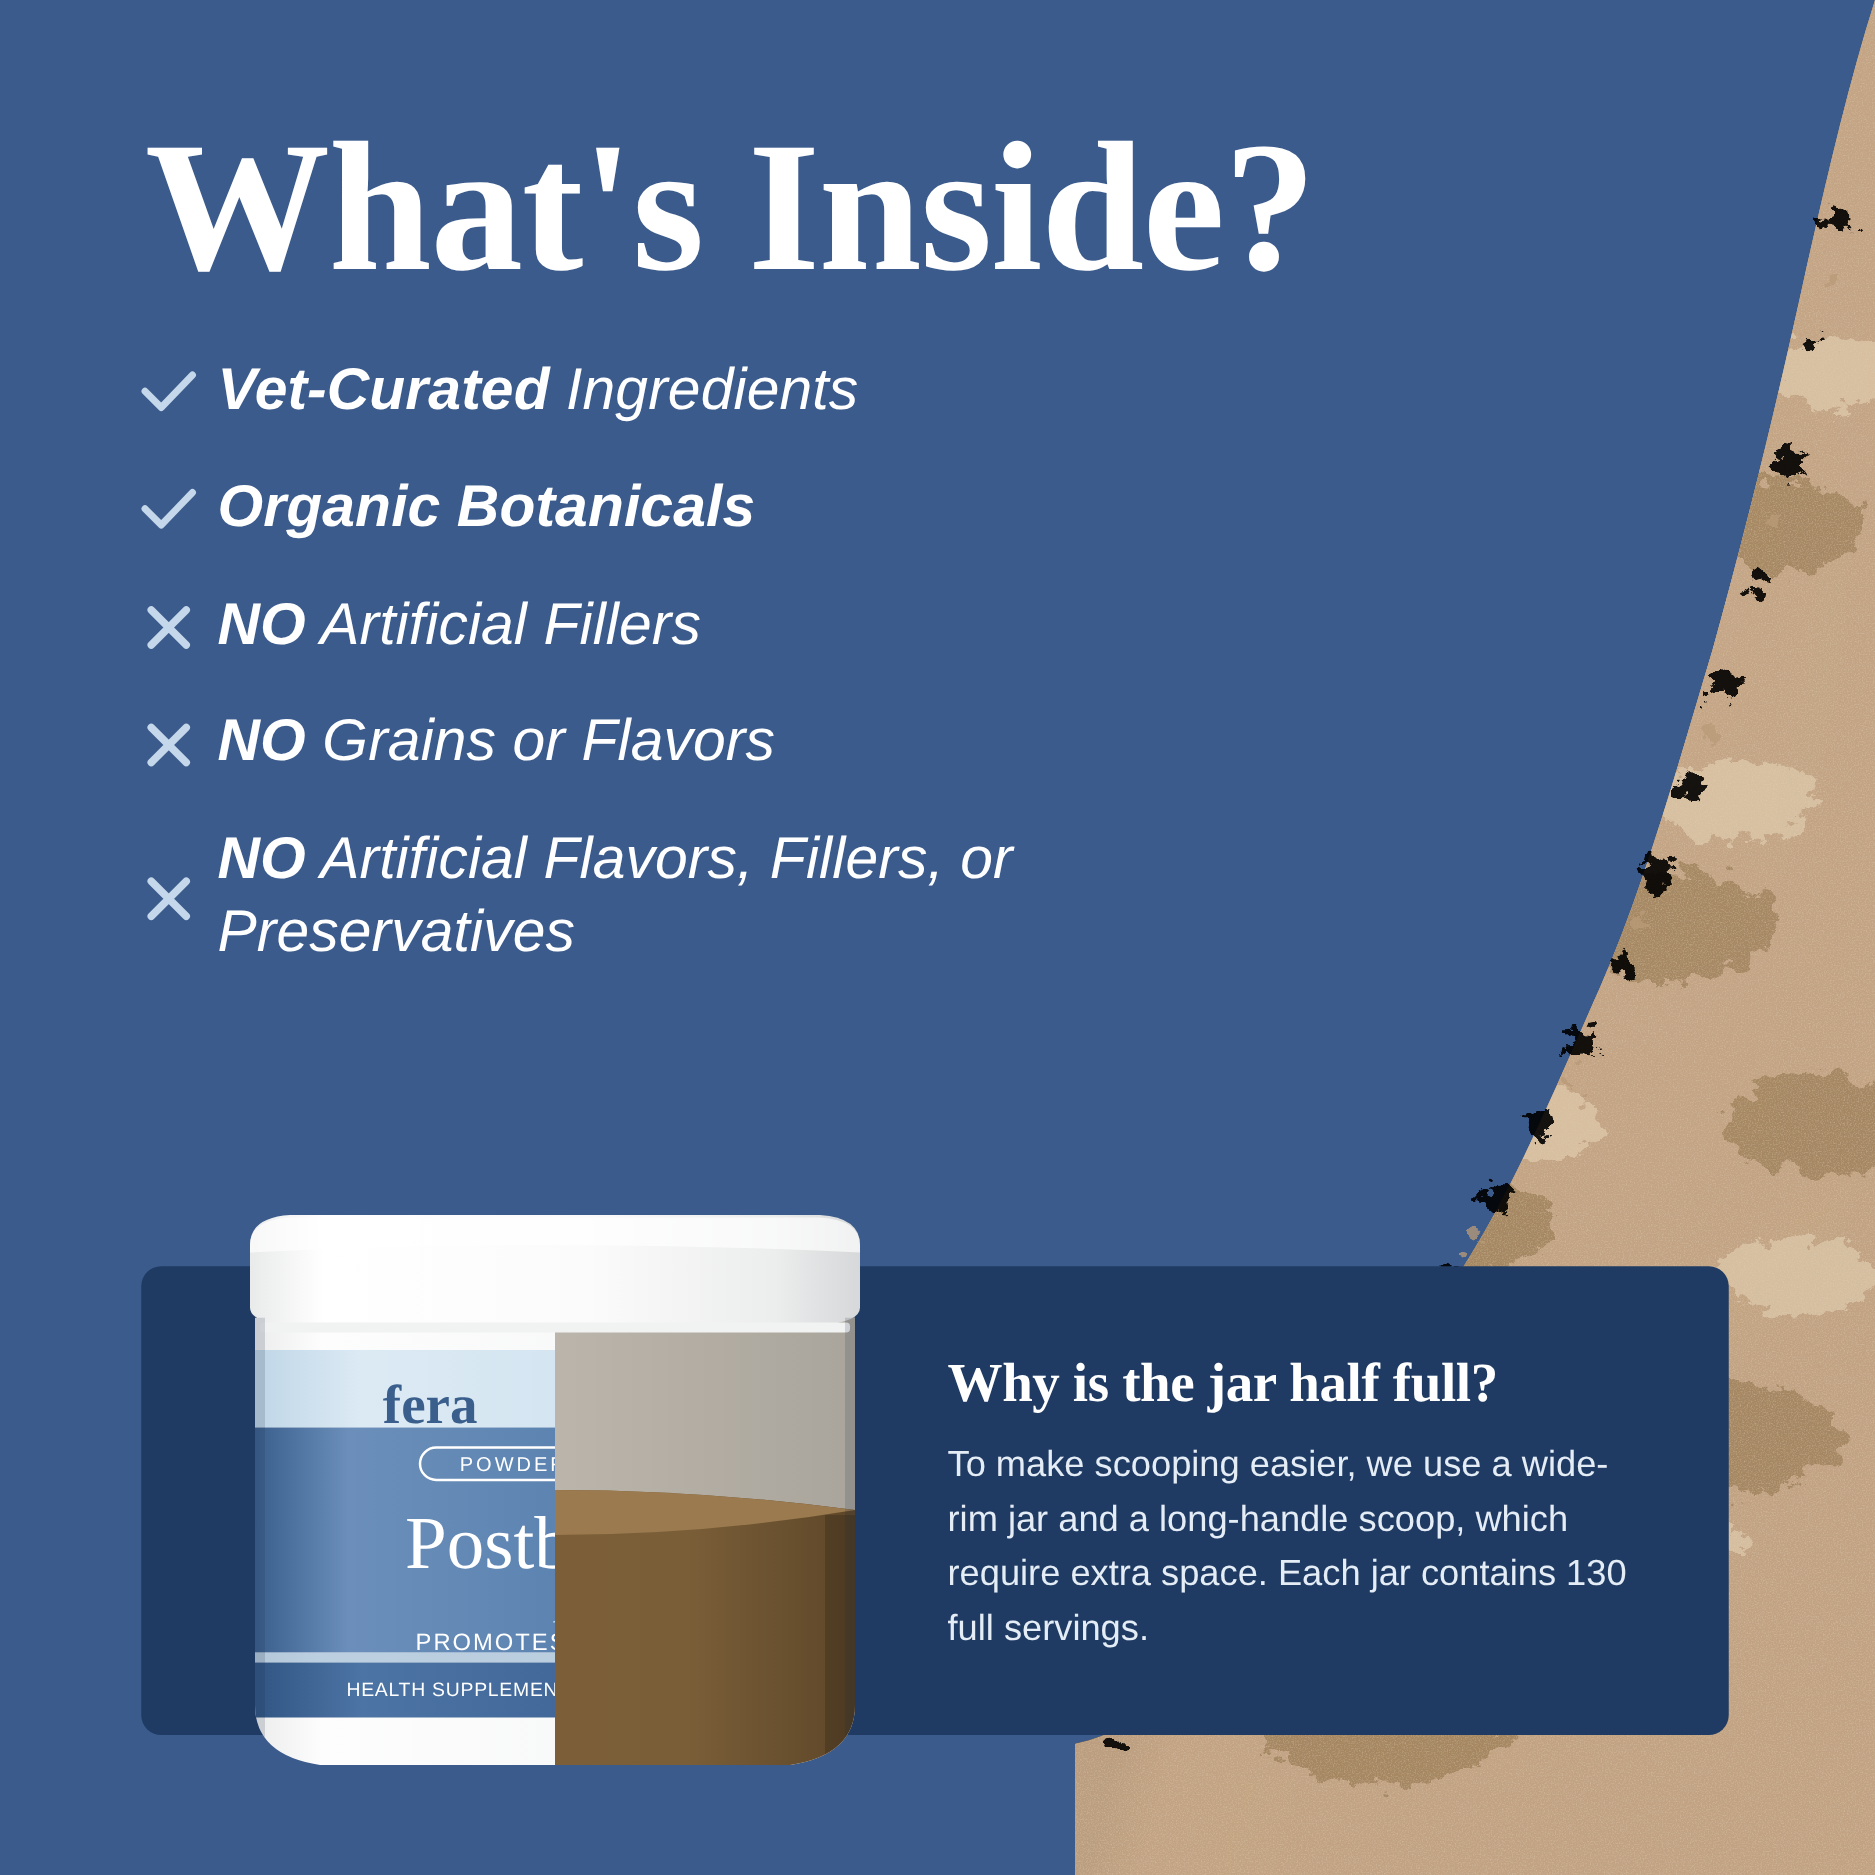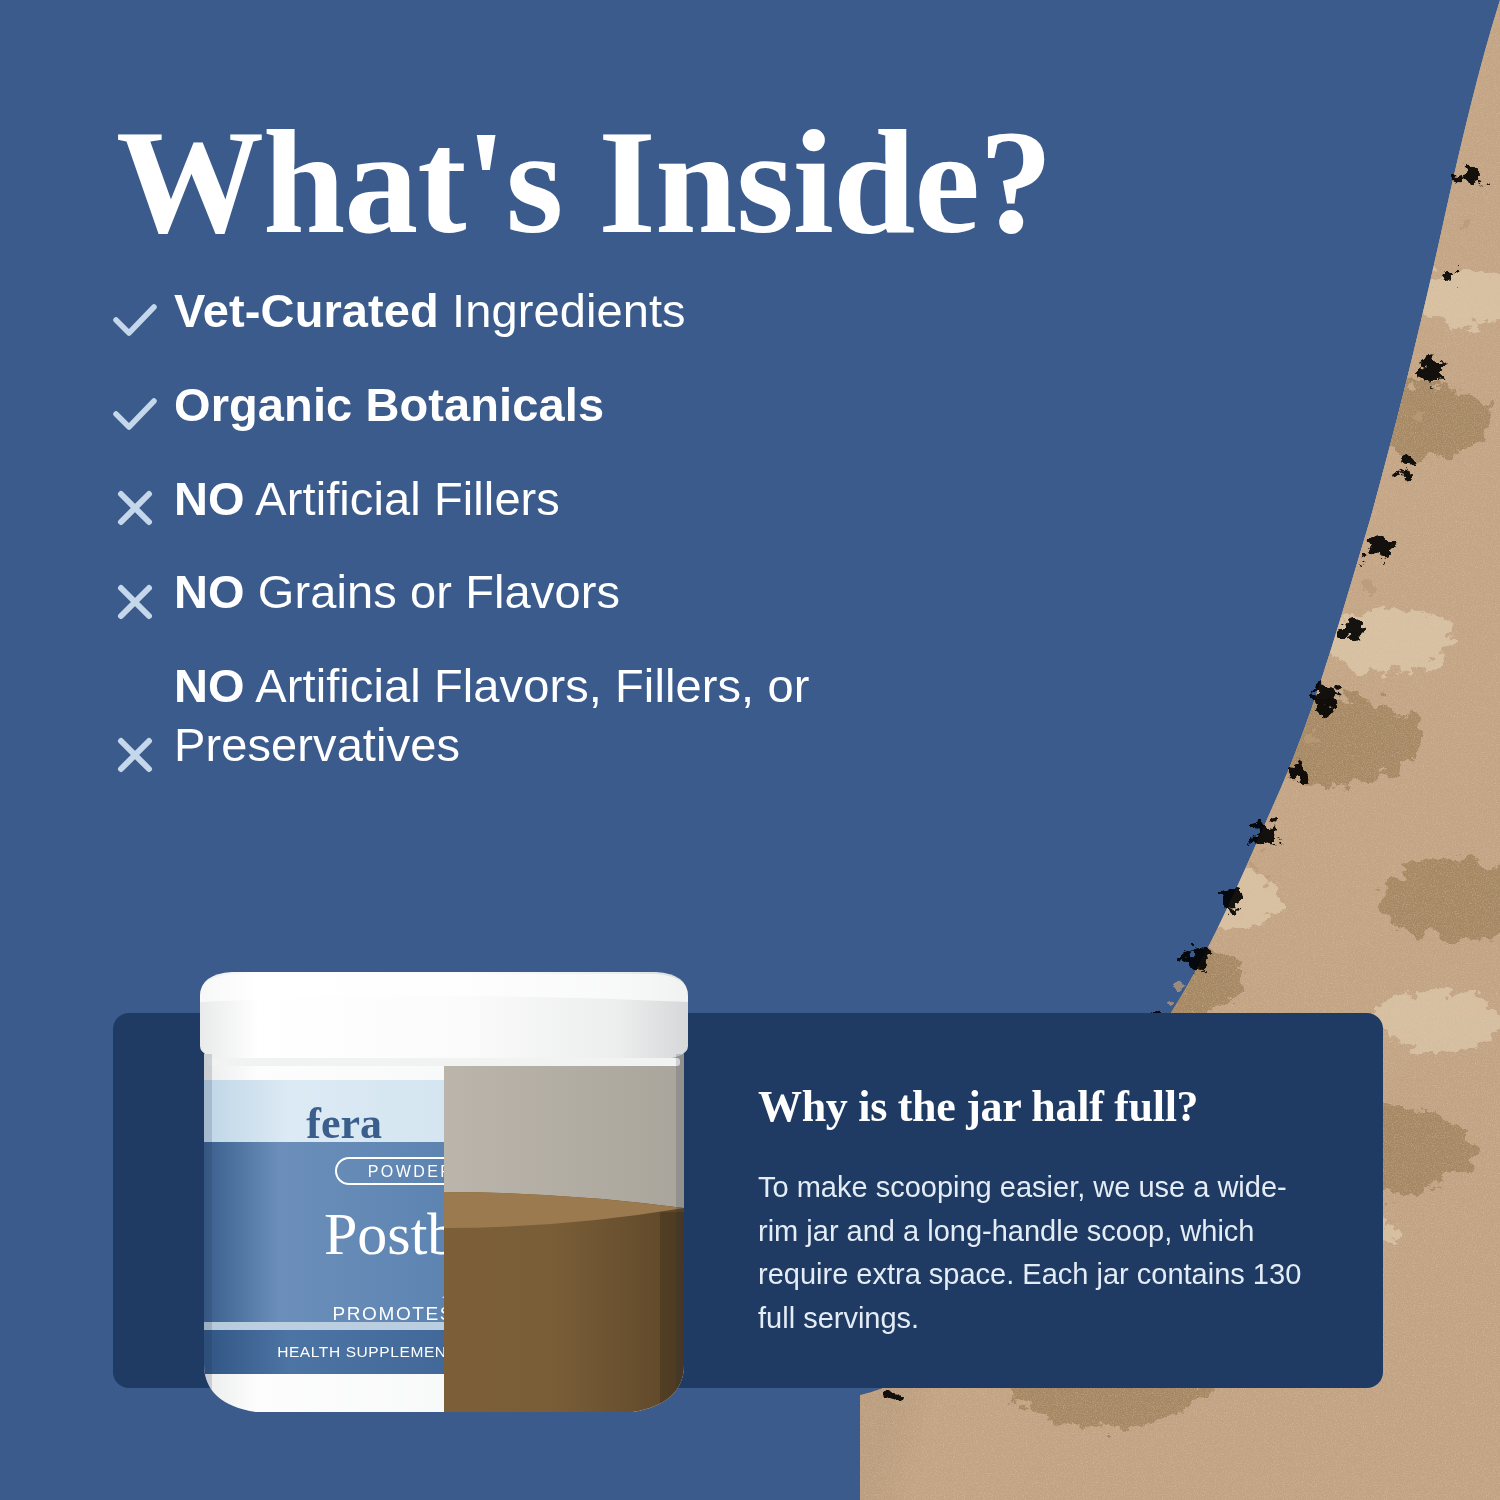--- a/index.html
+++ b/index.html
@@ -16,41 +16,42 @@
     position:absolute;
     right:0; top:0;
     width:640px; height:1500px;
     pointer-events:none;
     z-index:1;
   }
 
   
   #page-title {
     position:absolute;
-    left:116px; top:108px;
+    left:116px; top:92px;
     font-family:"Liberation Serif", serif;
     font-size:148px;
     line-height:1.0;
     color:#ffffff;
     letter-spacing:-1px;
     z-index:5;
     white-space:nowrap;
   }
 
   
   #benefit-list {
     position:absolute;
     left:112px; top:280px;
     z-index:5;
     width:1020px;
   }
   .benefit-row {
     display:flex;
-    align-items:flex-end;
+    align-items:center;
     margin-bottom:33px;
+    font-style:italic;
   }
   .benefit-icon {
     width:62px;
     flex:0 0 62px;
     padding-top:8px;
   }
   .benefit-icon svg { display:block; }
   .benefit-text {
     font-size:47px;
     line-height:1.25;
@@ -74,21 +75,21 @@
     position:absolute;
     left:645px; top:68px;
     width:560px;
   }
   #card-heading {
     font-family:"Liberation Serif", serif;
     font-weight:700;
     font-size:44px;
     color:#ffffff;
     letter-spacing:-0.3px;
-    margin-bottom:34px;
+    margin-bottom:19px;
     white-space:nowrap;
   }
   #card-body {
     font-size:29px;
     line-height:1.5;
     color:#e4ecf5;
   }
 
   
   #product-jar {

